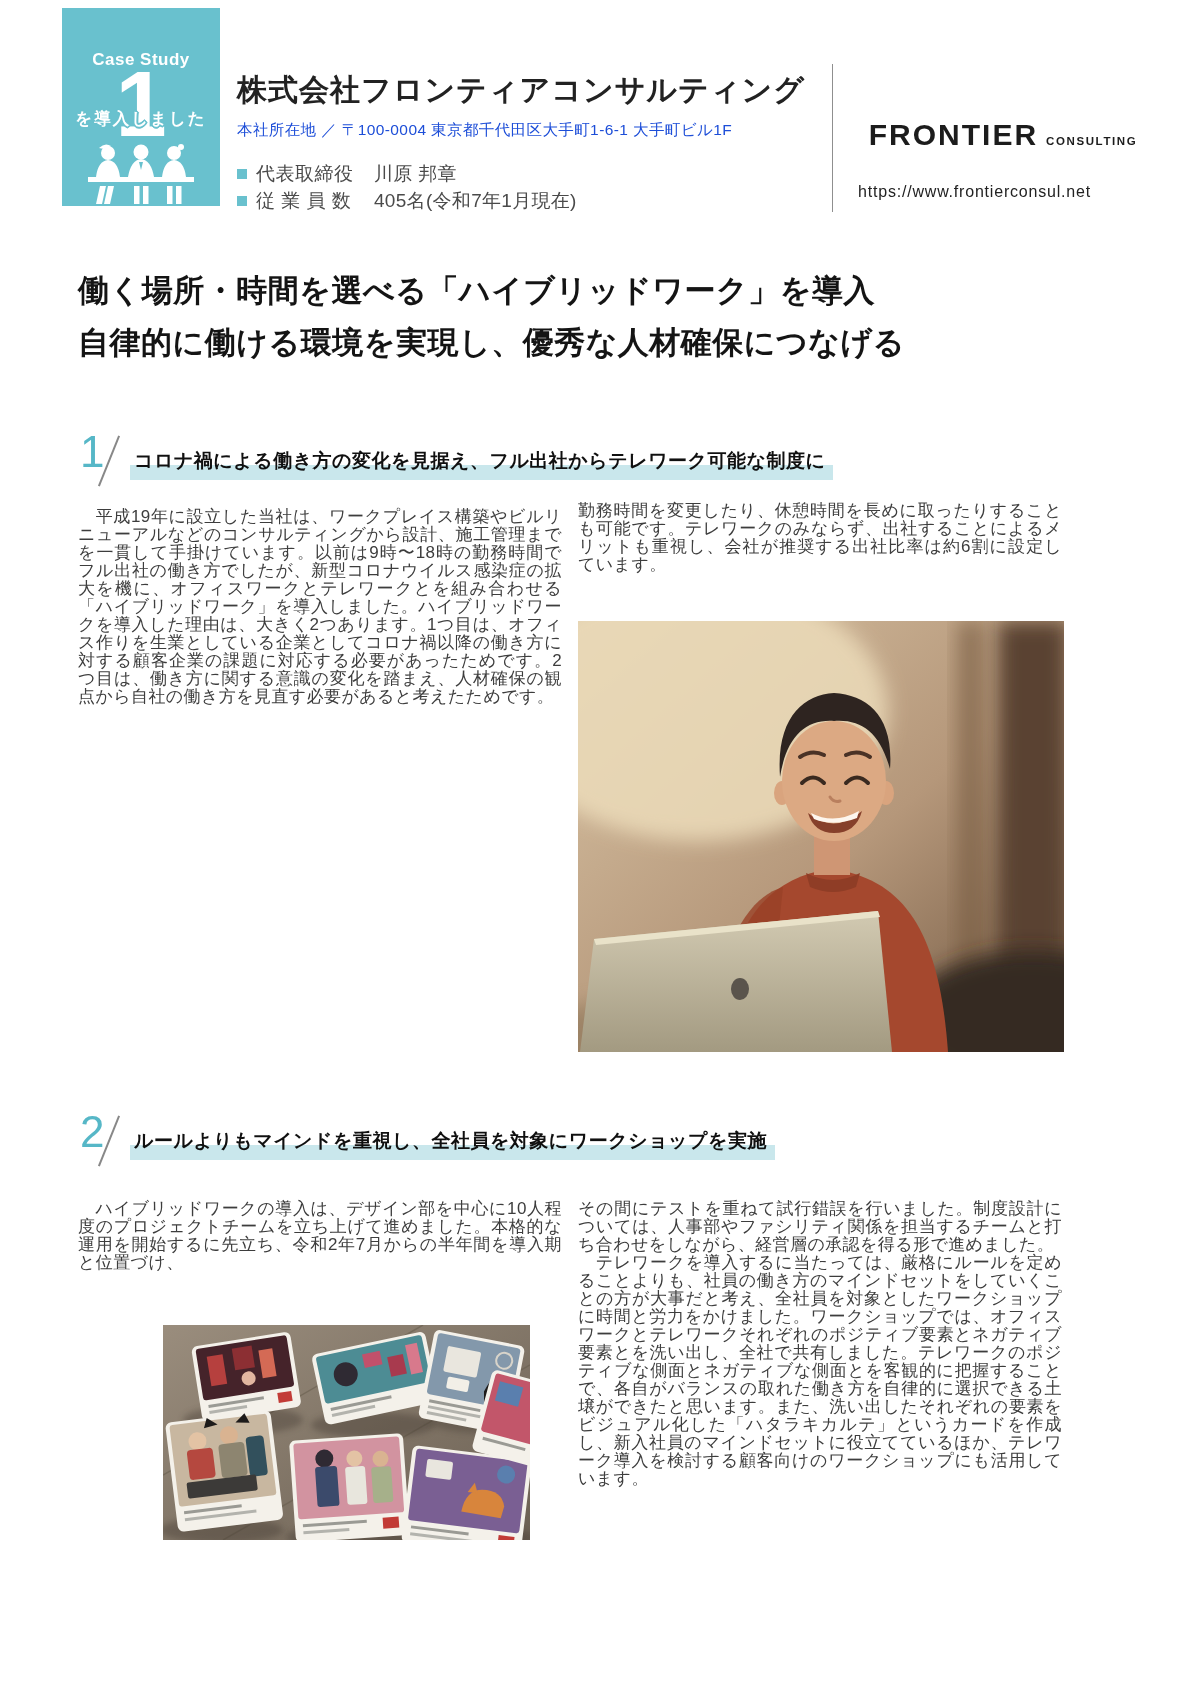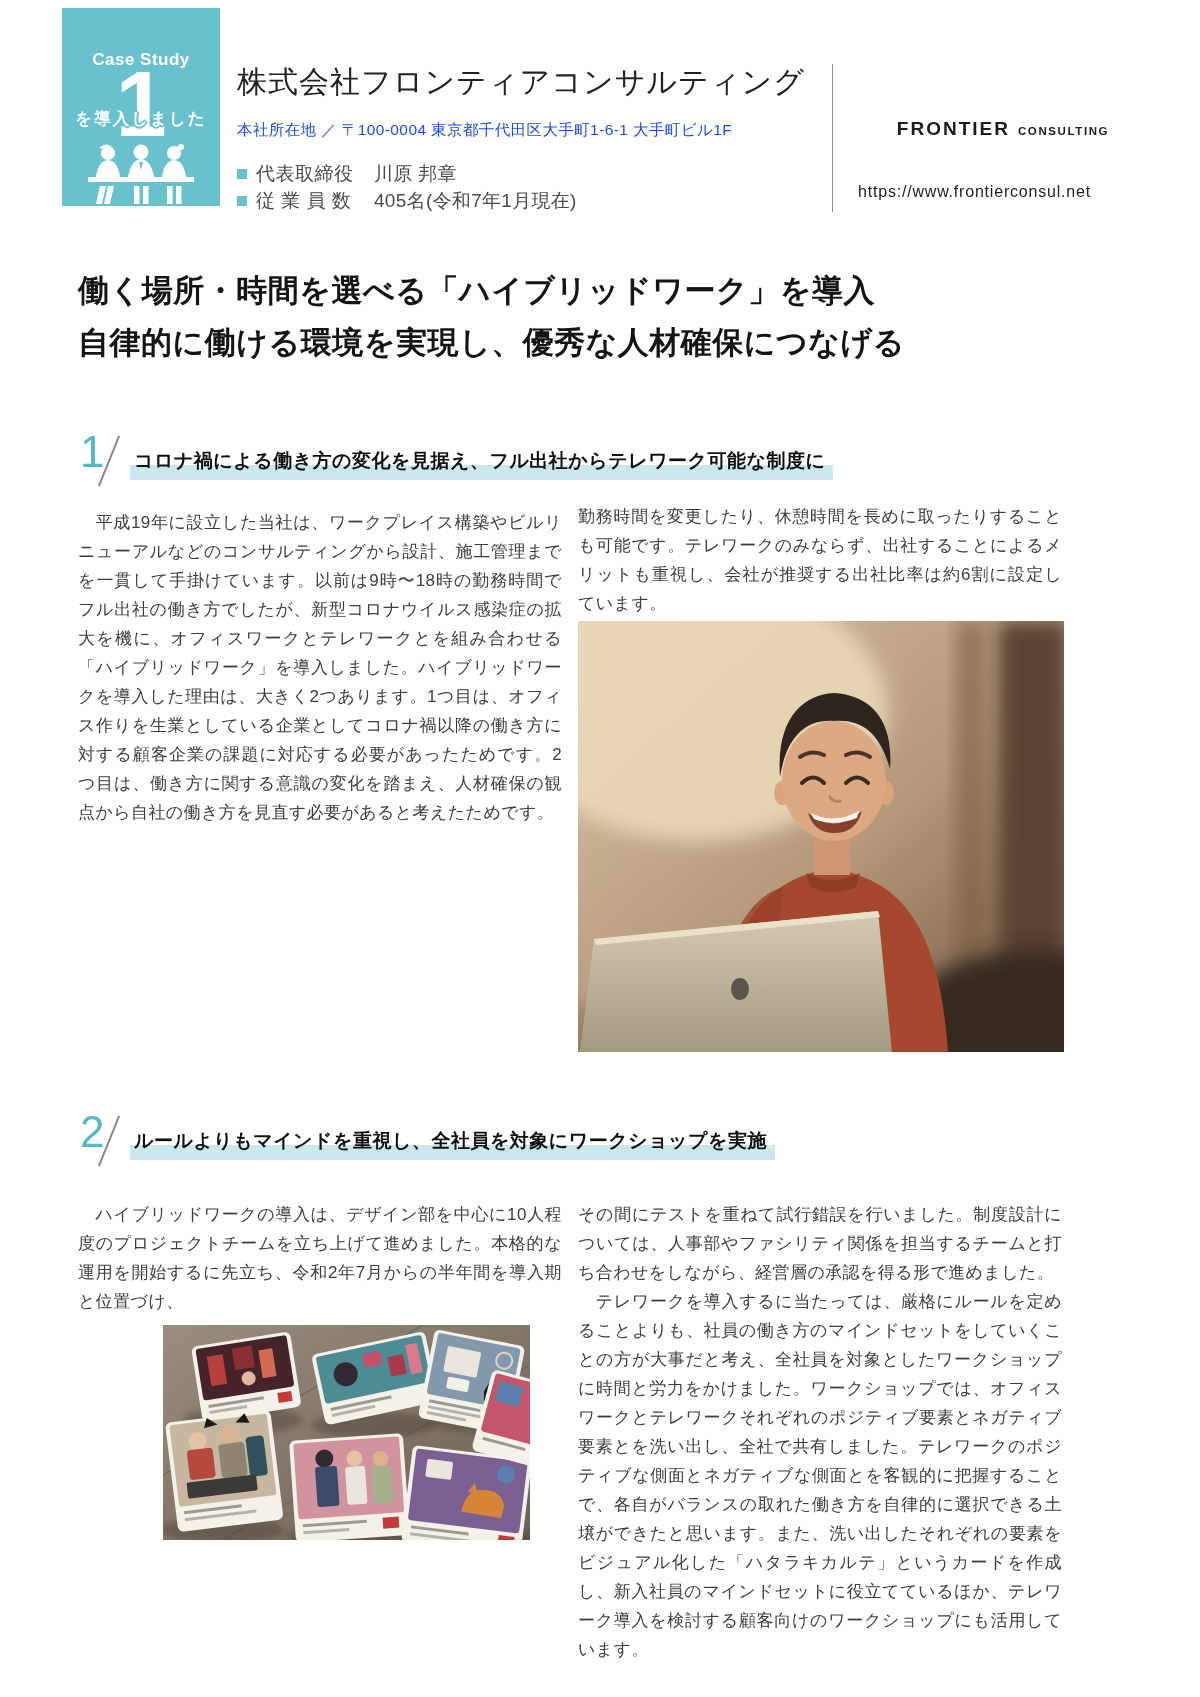--- a/index.html
+++ b/index.html
@@ -8,44 +8,44 @@
     font-family:"Liberation Sans","DejaVu Sans",sans-serif;color:#3d3d3d;
   }
   
   .badge{position:absolute;left:62px;top:8px;width:158px;height:198px;background:#69C1CE;overflow:hidden;}
   .badge-label{position:absolute;top:42px;width:100%;text-align:center;color:#fff;font-size:17px;font-weight:bold;letter-spacing:.5px;}
   .badge-number{position:absolute;top:50px;width:100%;text-align:center;color:#fff;font-size:92px;font-weight:600;line-height:1;}
   .badge-category{position:absolute;top:100px;width:100%;text-align:center;color:#fff;font-size:16.5px;font-weight:bold;letter-spacing:2px;
     text-shadow:2px 0 0 #69C1CE,-2px 0 0 #69C1CE,0 2px 0 #69C1CE,0 -2px 0 #69C1CE,1px 1px 0 #69C1CE,-1px -1px 0 #69C1CE,1px -1px 0 #69C1CE,-1px 1px 0 #69C1CE;}
   .badge-icon{position:absolute;bottom:0;left:24px;width:110px;height:64px;}
   
-  .company-name{position:absolute;left:237px;top:62px;font-size:30px;font-weight:400;color:#222;letter-spacing:1px;}
+  .company-name{position:absolute;left:237px;top:70px;font-size:30px;font-weight:700;color:#222;letter-spacing:1px;}
   .company-address{position:absolute;left:237px;top:120px;font-size:15.5px;color:#1d4ed8;letter-spacing:.4px;}
   .facts{position:absolute;left:237px;top:160px;}
   .fact-row{display:flex;align-items:center;height:27px;font-size:19px;color:#4a4a4a;}
   .bullet{width:10px;height:10px;background:#69C1CE;margin-right:9px;flex:0 0 auto;}
   .fact-label{width:118px;letter-spacing:.5px;}
   .fact-value{letter-spacing:.3px;}
   .v-divider{position:absolute;left:832px;top:64px;width:1px;height:148px;background:#8f8f8f;}
   .logo{position:absolute;left:858px;top:118px;width:290px;display:flex;align-items:baseline;justify-content:center;color:#1c1c1c;}
-  .logo-main{font-size:19px;font-weight:800;letter-spacing:2px;}
+  .logo-main{font-size:30px;font-weight:800;letter-spacing:2px;}
   .logo-sub{font-size:11.5px;font-weight:bold;letter-spacing:1.6px;margin-left:8px;}
   .website{position:absolute;left:858px;top:183px;width:290px;text-align:left;font-size:16px;letter-spacing:.8px;color:#222;}
   
   .headline{position:absolute;left:78px;top:265px;font-size:31px;font-weight:800;color:#141414;line-height:52px;letter-spacing:.5px;}
   
   .sec-head{position:absolute;left:78px;height:64px;}
   .sec-head.s1{top:430px;}
   .sec-head.s2{top:1110px;}
   .sec-num{position:absolute;left:2px;top:0;font-size:44px;font-weight:300;color:#56B7C7;line-height:1;}
   .sec-slash{position:absolute;left:30px;top:4px;width:2px;height:54px;background:#888;transform:rotate(22deg);}
   .sec-title{position:absolute;left:52px;top:18px;font-size:19px;font-weight:800;color:#101010;letter-spacing:.5px;white-space:nowrap;
     background:linear-gradient(to bottom,transparent 52%,#C9E7EC 52%);padding:0 8px 6px 4px;}
   
-  .col{position:absolute;width:484px;font-size:17px;line-height:29px;color:#3d3d3d;text-align:justify;text-justify:inter-ideograph;letter-spacing:.4px;}
+  .col{position:absolute;width:484px;font-size:17px;line-height:18px;color:#3d3d3d;text-align:justify;text-justify:inter-ideograph;letter-spacing:.4px;}
   .col p{margin:0;}
   .s1-left{left:78px;top:508px;}
   .s1-right{left:578px;top:502px;}
   .s2-left{left:78px;top:1200px;}
   .s2-right{left:578px;top:1200px;}
   
   .photo1{position:absolute;left:578px;top:621px;width:486px;height:431px;}
   .photo2{position:absolute;left:163px;top:1325px;width:367px;height:215px;}
   .photo1 svg,.photo2 svg{display:block;width:100%;height:100%;}
 </style>

